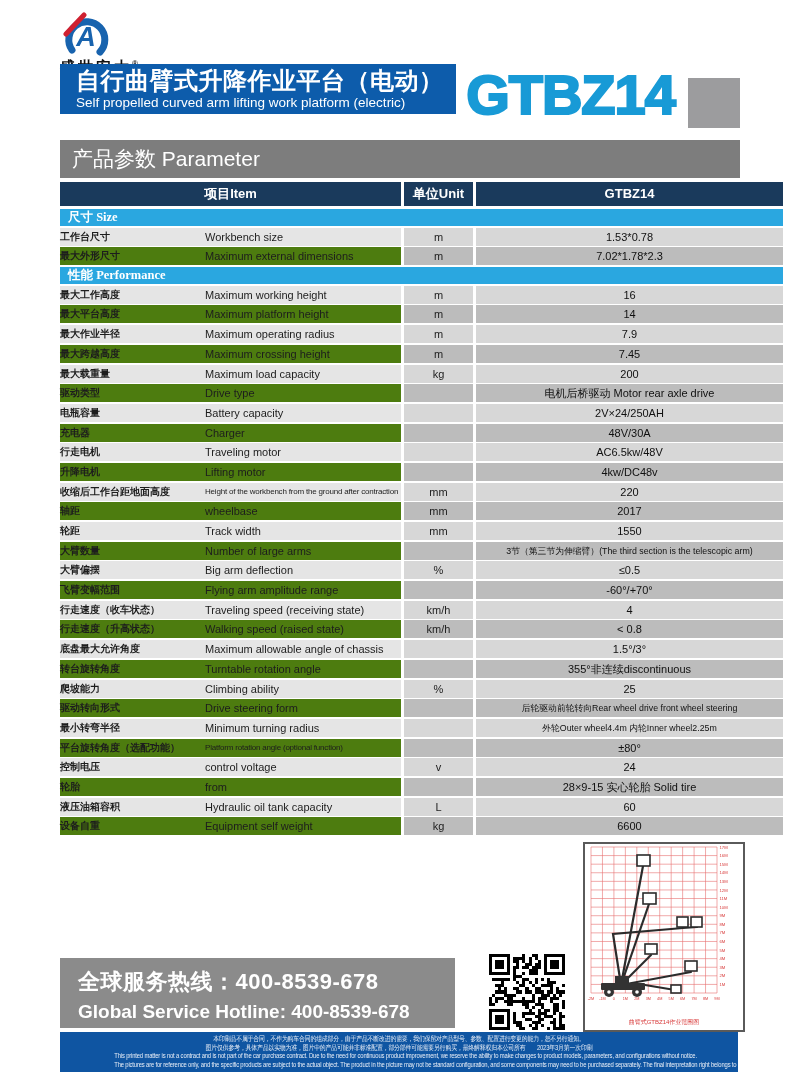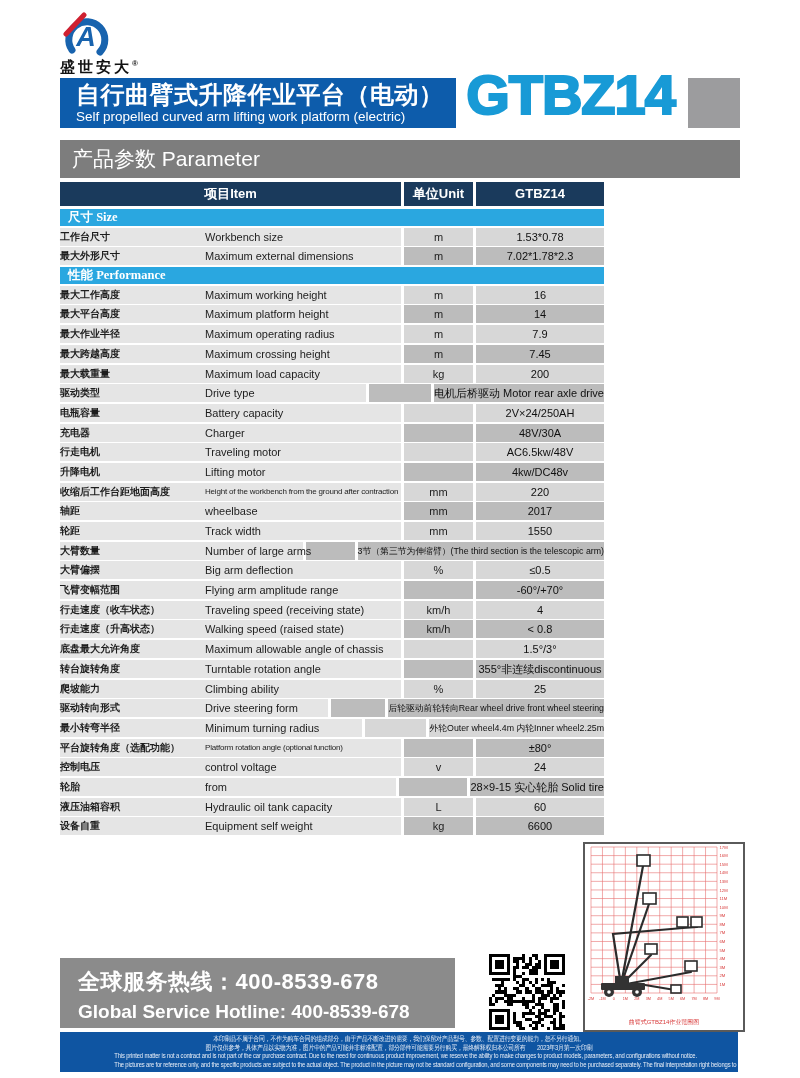--- a/index.html
+++ b/index.html
@@ -7,53 +7,53 @@
         font-family:"Liberation Sans","DejaVu Sans",sans-serif;}
   .abs{position:absolute;}
 
   
   #logo{left:58px;top:12px;width:130px;height:66px;}
   #brand-line{position:absolute;left:2px;top:46px;font-size:15px;font-weight:bold;color:#111;
               letter-spacing:3px;white-space:nowrap;}
   #brand-line sup{font-size:8px;letter-spacing:0;}
 
   
-  #title-bar{left:60px;top:78px;width:396px;height:50px;background:#0d5cab;color:#fff;
+  #title-bar{left:60px;top:64px;width:396px;height:50px;background:#0d5cab;color:#fff;
              box-sizing:border-box;padding:3px 0 0 16px;}
   .title-cn{font-size:24px;font-weight:bold;letter-spacing:0.5px;line-height:27px;white-space:nowrap;}
   .title-en{font-size:13.5px;line-height:17px;white-space:nowrap;}
   #model{left:453px;top:64px;width:235px;height:64px;font-size:56px;line-height:62px;font-weight:bold;
          color:#189ad6;-webkit-text-stroke:2.2px #189ad6;letter-spacing:-1px;text-align:center;}
   #model-square{left:688px;top:78px;width:52px;height:50px;background:#9c9c9e;}
 
   
   #param-band{left:60px;top:140px;width:680px;height:38px;background:#7d7d7d;color:#fff;
               font-size:21px;line-height:38px;box-sizing:border-box;padding-left:12px;}
 
   
-  #spec-table{left:60px;top:182px;width:544px;}
+  #spec-table{left:60px;top:182px;width:723px;}
   .thead{display:flex;height:24px;margin-bottom:3px;}
   .thead>div{background:#1a3a5c;color:#fff;font-size:13px;font-weight:bold;line-height:24px;text-align:center;}
   .th-item{width:341px;margin-right:3px;}
   .th-unit{width:69px;margin-right:3px;}
   .th-value{flex:1;}
   .section-row{height:17px;line-height:17px;background:#2aa7e0;color:#fff;font-weight:bold;
                font-size:12.5px;padding-left:8px;margin-bottom:1.7px;font-family:Liberation Serif, serif;}
   .trow{display:flex;height:18px;margin-bottom:1.7px;}
   .c-item{width:341px;margin-right:3px;position:relative;}
   .c-item .cn{position:absolute;left:0;top:0;line-height:18px;font-size:10px;font-weight:bold;
               color:#1d1d1d;white-space:nowrap;}
   .c-item .en{position:absolute;left:145px;top:0;line-height:18px;font-size:11px;color:#1d1d1d;white-space:nowrap;}
   .c-item .en.long{font-size:8px;letter-spacing:-0.2px;}
   .c-unit{width:69px;margin-right:3px;text-align:center;line-height:18px;font-size:11px;color:#1d1d1d;}
   .c-value{flex:1;text-align:center;line-height:18px;font-size:11px;color:#101010;white-space:nowrap;}
   .c-value.long{font-size:8.8px;}
   .light .c-item{background:#e5e5e5;}
   .light .c-unit,.light .c-value{background:#d7d7d7;}
-  .dark .c-item{background:#e5e5e5;}
+  .dark .c-item{background:#4d7c0f;}
   .dark .c-unit,.dark .c-value{background:#bcbcbc;}
 
   
   #envelope{left:583px;top:842px;width:162px;height:190px;background:#fff;border:2px solid #5a5a5a;
             box-sizing:border-box;}
   #envelope svg{display:block;}
   #diagram-caption{position:absolute;left:0;bottom:3px;width:100%;text-align:center;font-size:6px;
                    color:#d83a3a;white-space:nowrap;}
 
   

